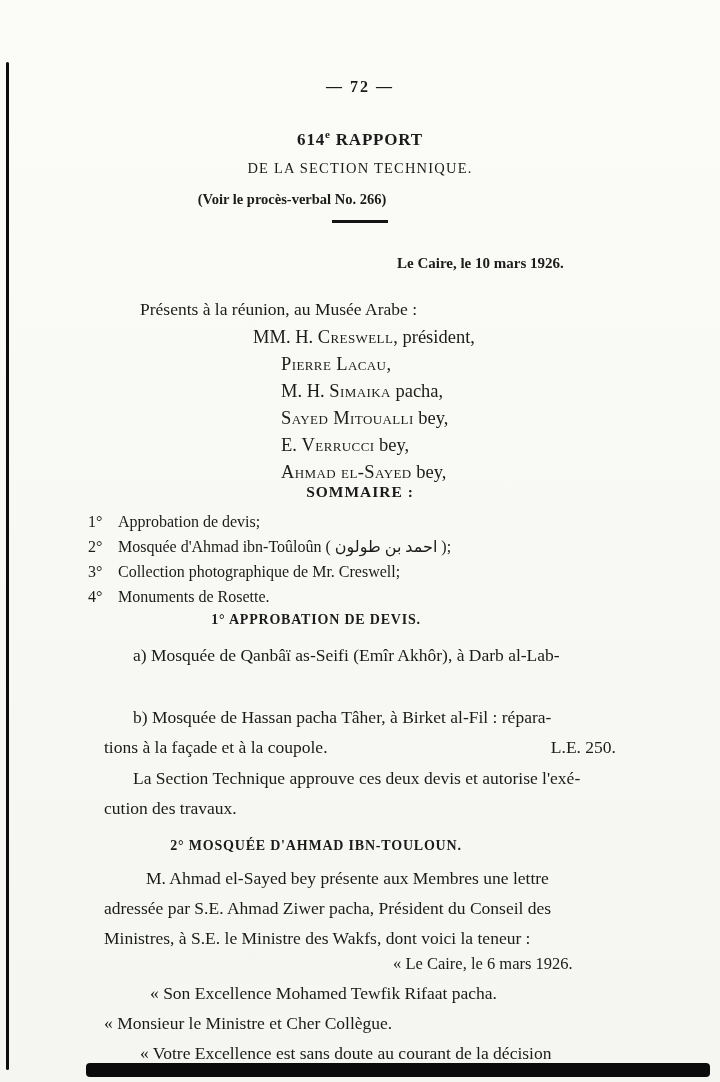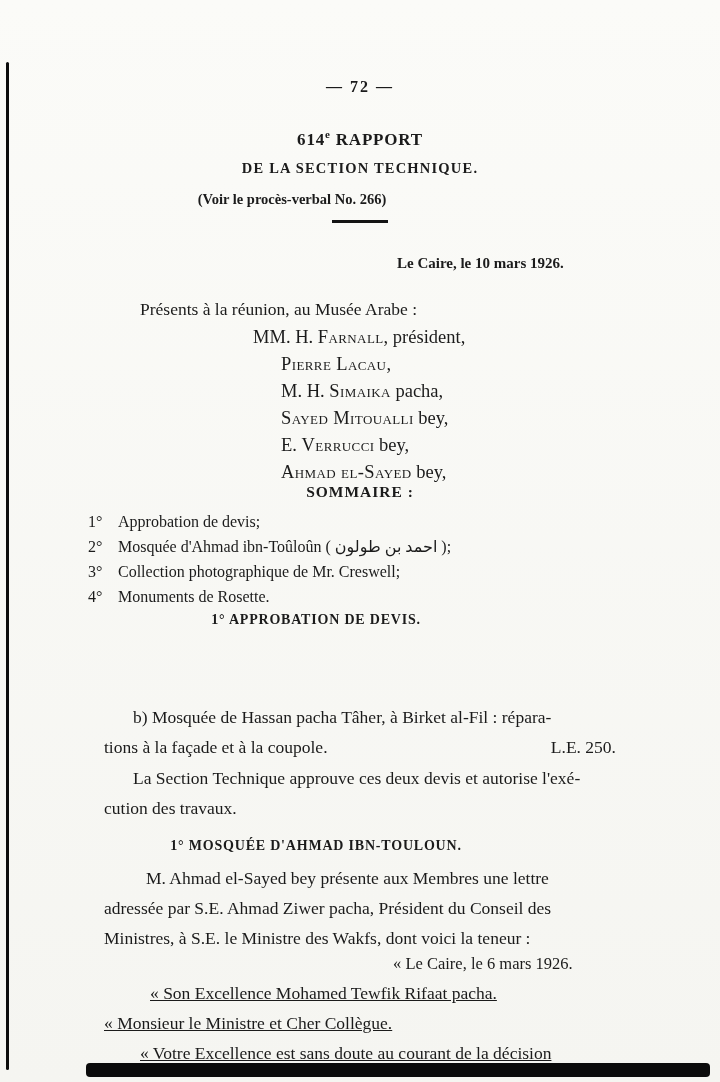--- a/index.html
+++ b/index.html
@@ -31,21 +31,21 @@
     position:absolute; top:78px; left:0; width:720px;
     text-align:center; font-weight:bold; font-size:16px; letter-spacing:2px;
   }
   .title {
     position:absolute; top:128px; left:0; width:720px;
     text-align:center; font-weight:bold; font-size:17px; letter-spacing:0.8px;
   }
   .title sup { font-size:11px; }
   .subtitle {
     position:absolute; top:160px; left:0; width:720px;
-    text-align:center; font-weight:bold; font-size:14.5px; letter-spacing:1.2px;
+    text-align:center; font-weight:normal; font-size:14.5px; letter-spacing:1.2px;
   }
   .reference {
     position:absolute; top:191px; left:0; width:584px;
     text-align:center; font-weight:bold; font-size:14.5px;
   }
   .rule {
     position:absolute; top:220px; left:332px;
     width:56px; height:3px; background:#141414;
   }
   .dateline {
@@ -86,21 +86,21 @@
   .bodyline {
     position:absolute; left:104px; width:512px;
     font-size:17.5px; white-space:pre;
   }
   .indent { text-indent:29px; }
   .indent-lg { text-indent:42px; }
   .flexline { display:flex; justify-content:space-between; white-space:pre; }
   .amount { font-weight:normal; }
 
   .letter-dateline { position:absolute; left:393px; font-size:16.5px; white-space:pre; }
-  .letter-line { position:absolute; font-size:17.5px; white-space:pre;text-decoration:underline; }
+  .letter-line { position:absolute; font-size:17.5px; white-space:pre; }
 </style>
 </head>
 <body>
 
 <div class="page">
 
   <div class="left-line"></div>
   <div class="bottom-bar"></div>
 
   <div class="folio">— 72 —</div>
@@ -109,50 +109,51 @@
 
   <div class="subtitle">DE LA SECTION TECHNIQUE.</div>
   <div class="reference">(Voir le procès-verbal No. 266)</div>
   <div class="rule"></div>
 
   <div class="dateline">Le Caire, le 10 mars 1926.</div>
 
   <div class="presents-intro">Présents à la réunion, au Musée Arabe :</div>
 
   <div class="attendees">
-    <div class="attendee"><span>MM. H. </span><span class="sc">Farnall</span><span>, président,</span></div>
+    <div class="attendee"><span>MM. H. </span><span class="sc">Creswell</span><span>, président,</span></div>
     <div class="attendee"><span></span><span class="sc">Pierre Lacau</span><span>,</span></div>
     <div class="attendee"><span>M. H. </span><span class="sc">Simaika</span><span> pacha,</span></div>
     <div class="attendee"><span></span><span class="sc">Sayed Mitoualli</span><span> bey,</span></div>
     <div class="attendee"><span>E. </span><span class="sc">Verrucci</span><span> bey,</span></div>
     <div class="attendee"><span></span><span class="sc">Ahmad el-Sayed</span><span> bey,</span></div>
   </div>
 
   <div class="sommaire-heading">SOMMAIRE :</div>
 
   <div class="sommaire">
     <div class="sommaire-item"><span class="num">1°</span><span>Approbation de devis;</span></div>
     <div class="sommaire-item"><span class="num">2°</span><span>Mosquée d'Ahmad ibn-Toûloûn ( احمد بن طولون );</span></div>
     <div class="sommaire-item"><span class="num">3°</span><span>Collection photographique de Mr. Creswell;</span></div>
     <div class="sommaire-item"><span class="num">4°</span><span>Monuments de Rosette.</span></div>
   </div>
 
   <div class="sec-heading" style="top:612px">1° APPROBATION DE DEVIS.</div>
 
+  <div class="bodyline indent" style="top:645px">a) Mosquée de Qanbâï as-Seifi (Emîr Akhôr), à Darb al-Lab-</div>
 
   <div class="bodyline indent" style="top:707px">b) Mosquée de Hassan pacha Tâher, à Birket al-Fil : répara-</div>
   <div class="bodyline flexline" style="top:737px">
     <span>tions à la façade et à la coupole.</span>
     <span class="amount">L.E. 250.</span>
   </div>
 
   <div class="bodyline indent" style="top:768px">La Section Technique approuve ces deux devis et autorise l'exé-</div>
   <div class="bodyline" style="top:798px">cution des travaux.</div>
 
-  <div class="sec-heading" style="top:838px">1° MOSQUÉE D'AHMAD IBN-TOULOUN.</div>
+  <div class="sec-heading" style="top:838px">2° MOSQUÉE D'AHMAD IBN-TOULOUN.</div>
 
   <div class="bodyline indent-lg" style="top:868px">M. Ahmad el-Sayed bey présente aux Membres une lettre</div>
   <div class="bodyline" style="top:898px">adressée par S.E. Ahmad Ziwer pacha, Président du Conseil des</div>
   <div class="bodyline" style="top:928px">Ministres, à S.E. le Ministre des Wakfs, dont voici la teneur :</div>
 
   <div class="letter-dateline" style="top:954px">« Le Caire, le 6 mars 1926.</div>
   <div class="letter-line" style="top:983px; left:150px">« Son Excellence Mohamed Tewfik Rifaat pacha.</div>
   <div class="letter-line" style="top:1013px; left:104px">« Monsieur le Ministre et Cher Collègue.</div>
   <div class="letter-line" style="top:1043px; left:140px">« Votre Excellence est sans doute au courant de la décision</div>
 

